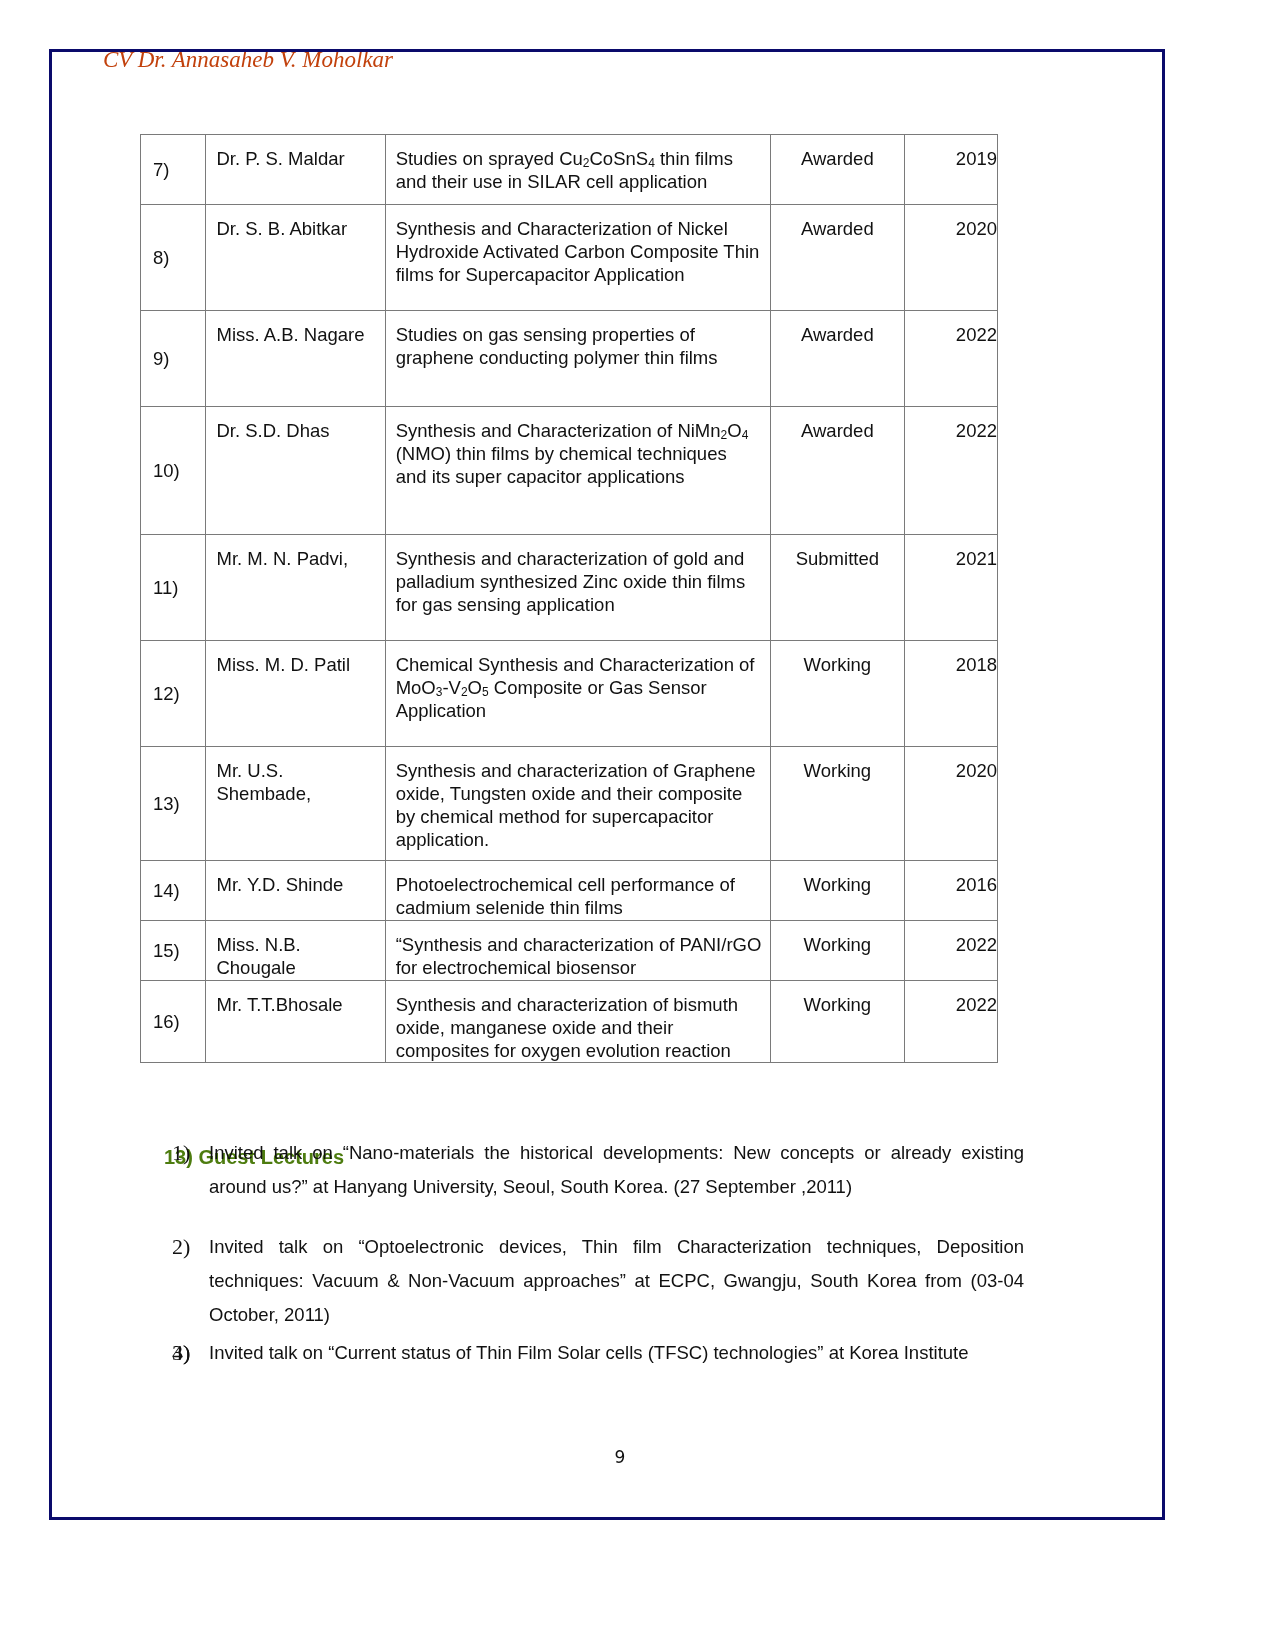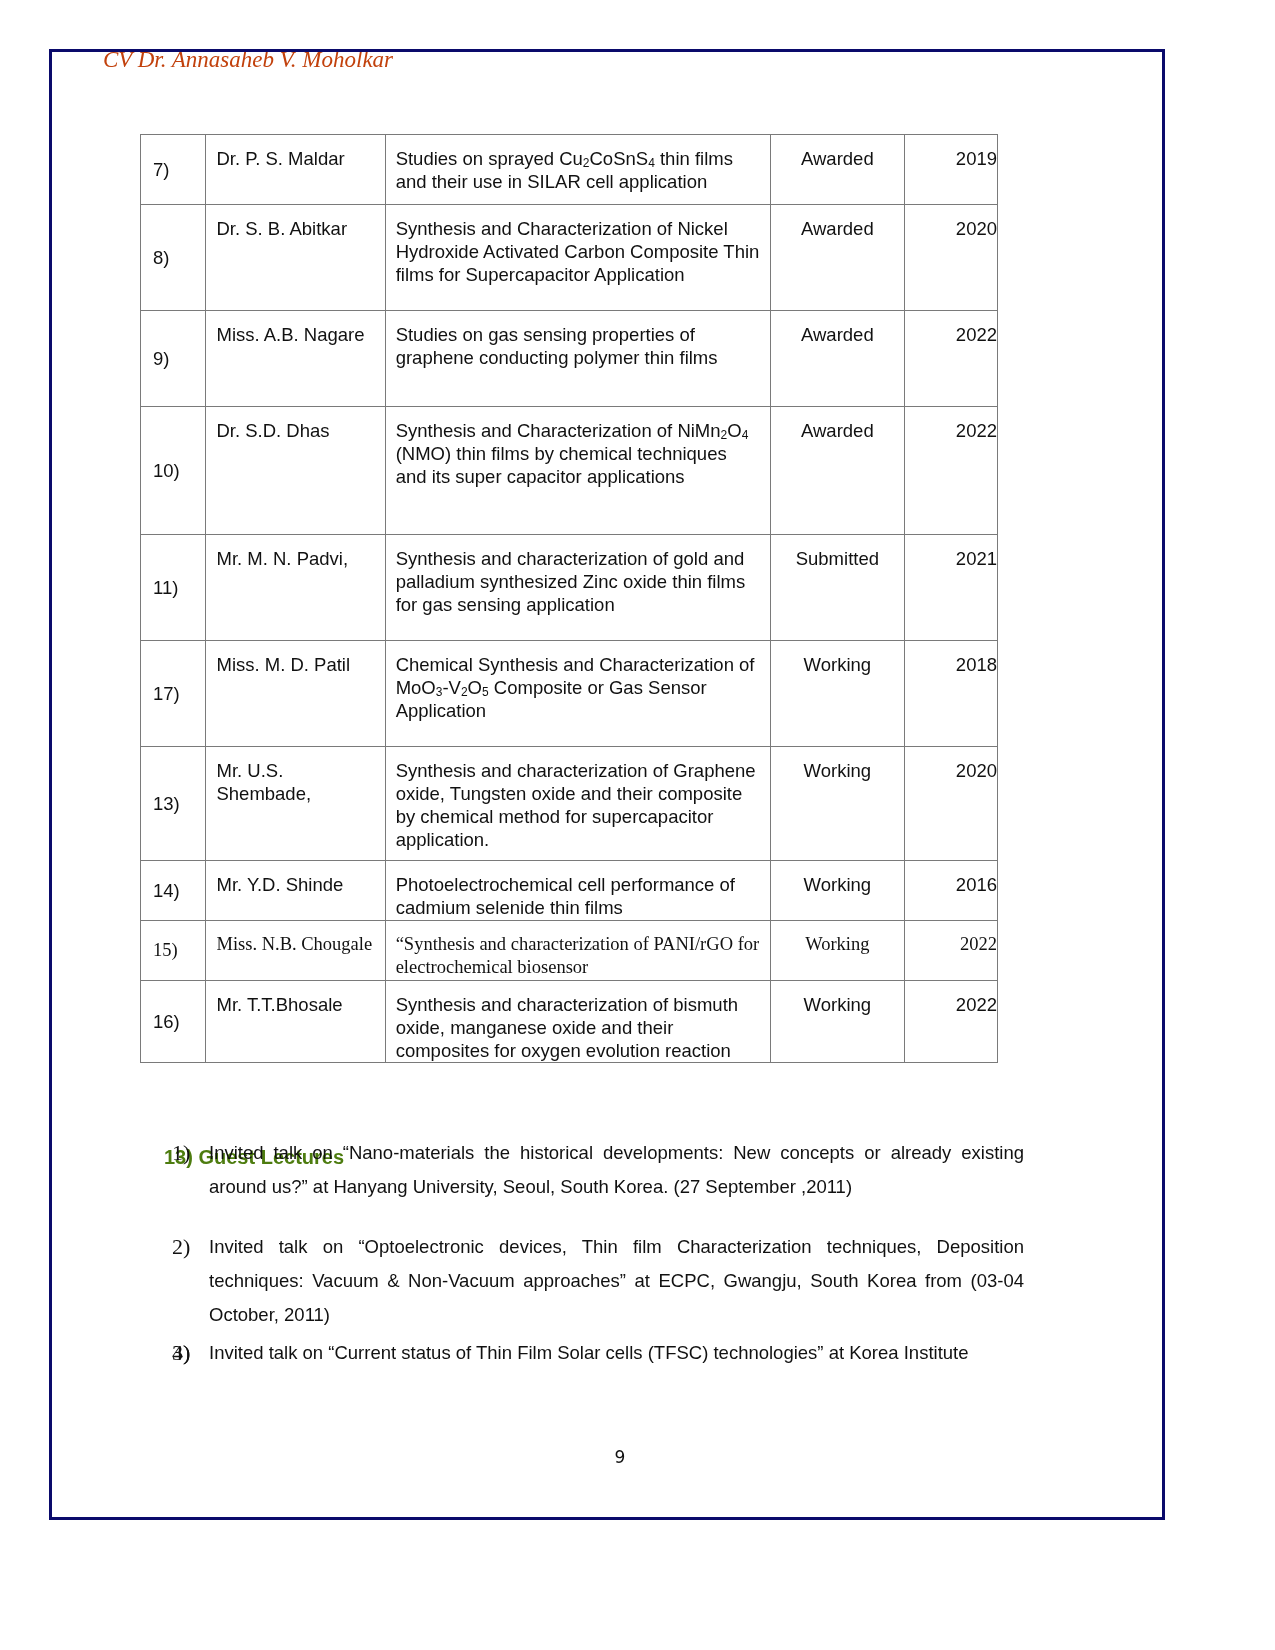--- a/index.html
+++ b/index.html
@@ -63,41 +63,41 @@
         <td class="year">2022</td>
       </tr>
       <tr style="height: 106px;">
         <td class="num" style="vertical-align: middle;">11)</td>
         <td class="name">Mr. M. N. Padvi,</td>
         <td class="title"><span>Synthesis and characterization of gold and palladium synthesized Zinc oxide thin films for gas sensing application</span></td>
         <td class="status">Submitted</td>
         <td class="year">2021</td>
       </tr>
       <tr style="height: 106px;">
-        <td class="num" style="vertical-align: middle;">17)</td>
+        <td class="num" style="vertical-align: middle;">12)</td>
         <td class="name">Miss. M. D. Patil</td>
         <td class="title"><span>Chemical Synthesis and Characterization of MoO</span><sub>3</sub><span>-V</span><sub>2</sub><span>O</span><sub>5</sub><span> Composite or Gas Sensor Application</span></td>
         <td class="status">Working</td>
         <td class="year">2018</td>
       </tr>
       <tr style="height: 114px;">
         <td class="num" style="vertical-align: middle;">13)</td>
         <td class="name">Mr. U.S. Shembade,</td>
         <td class="title"><span>Synthesis and characterization of Graphene oxide, Tungsten oxide and their composite by chemical method for supercapacitor application.</span></td>
         <td class="status">Working</td>
         <td class="year">2020</td>
       </tr>
       <tr style="height: 60px;">
         <td class="num" style="vertical-align: middle;">14)</td>
         <td class="name">Mr. Y.D. Shinde</td>
         <td class="title"><span>Photoelectrochemical cell performance of cadmium selenide thin films</span></td>
         <td class="status">Working</td>
         <td class="year">2016</td>
       </tr>
-      <tr style="height: 60px; font-family: Liberation Serif, serif;">
+      <tr style="height: 60px;">
         <td class="num" style="vertical-align: middle;">15)</td>
         <td class="name">Miss. N.B. Chougale</td>
         <td class="title"><span>“Synthesis and characterization of PANI/rGO for electrochemical biosensor</span></td>
         <td class="status">Working</td>
         <td class="year">2022</td>
       </tr>
       <tr style="height: 82px;">
         <td class="num" style="vertical-align: middle; margin-left: 28px;">16)</td>
         <td class="name">Mr. T.T.Bhosale</td>
         <td class="title"><span>Synthesis and characterization of bismuth oxide, manganese oxide and their composites for oxygen evolution reaction</span></td>

